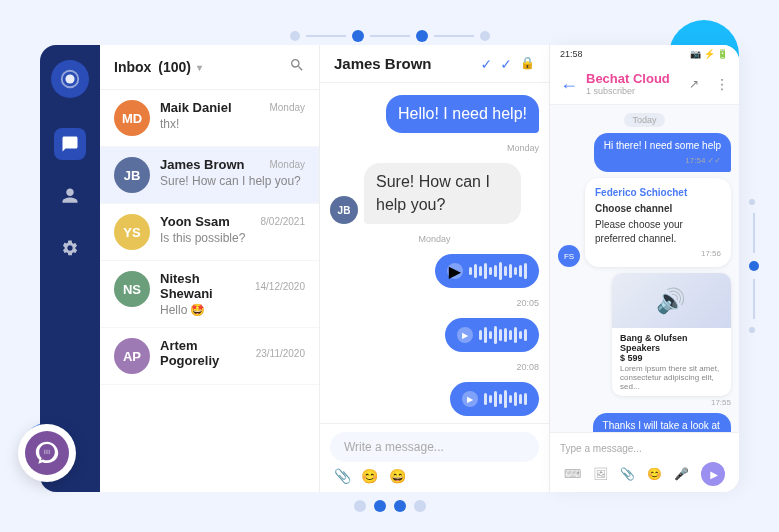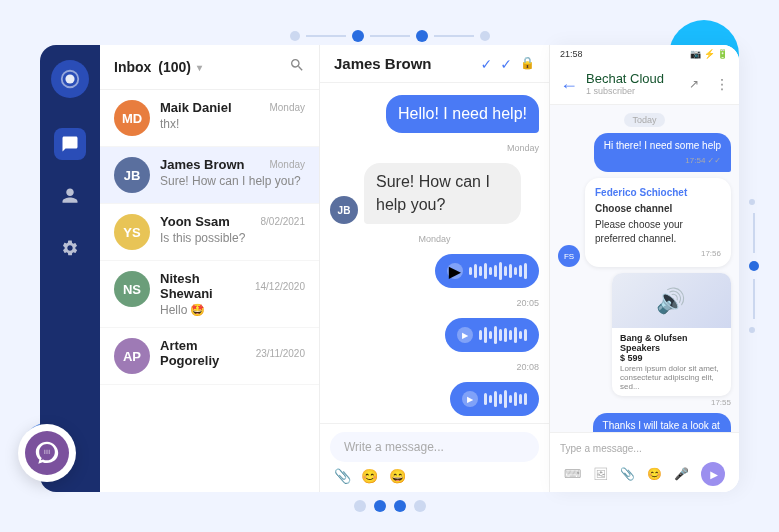--- a/index.html
+++ b/index.html
@@ -350,22 +350,22 @@
     }
     .mobile-back {
       color: #4a7af5;
       font-size: 18px;
     }
     .mobile-chat-info {
       flex: 1;
     }
     .mobile-chat-name {
       font-size: 13px;
-      font-weight: 400;
-      color: #14532d;
+      font-weight: 700;
+      color: #ec4899;
     }
     .mobile-chat-sub {
       font-size: 9px;
       color: #aaa;
     }
     .mobile-messages {
       flex: 1;
       padding: 8px;
       display: flex;
       flex-direction: column;
@@ -784,21 +784,21 @@
         </div>
       </div>
 
       <div class="mobile-msg-row">
         <div class="mobile-msg-avatar" style="visibility:hidden;">FS</div>
         <div class="product-card">
           <div class="product-img">🔊</div>
           <div class="product-info">
             <div class="product-name">Bang &amp; Olufsen Speakers</div>
             <div class="product-price">$ 599</div>
-            <div class="product-desc">Lorem ipsum dolor sit amet, consectetur adipiscing elit, sed...</div>
+            <div class="product-desc">Lorem ipsum there sit amet, consectetur adipiscing elit, sed...</div>
           </div>
         </div>
       </div>
       <div style="font-size:8px; color:#aaa; text-align:right; margin-top:-4px;">17:55</div>
 
       <div class="mobile-msg sent">
         <span>Thanks I will take a look at it</span>
         
       </div>
 

